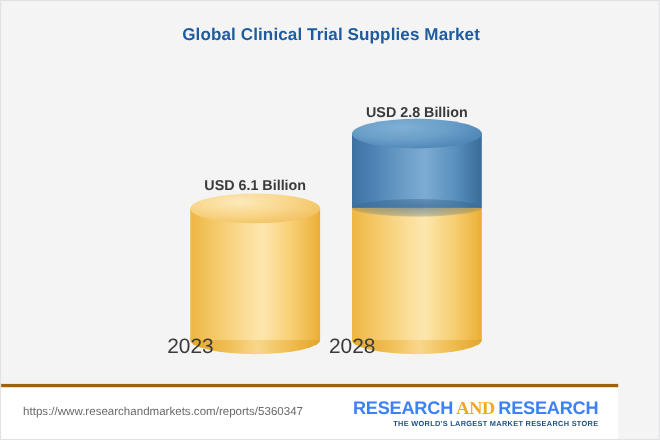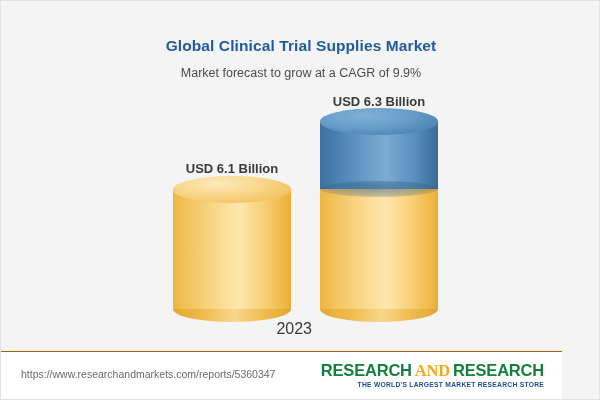--- a/index.html
+++ b/index.html
@@ -19,21 +19,21 @@
     border: 1px solid #e2e2e4;
     overflow: hidden;
   }
 
   
   .header {
     position: absolute;
     top: 0; left: 0;
     width: 600px;
     text-align: center;
-    padding-top: 36px;
+    padding-top: 22px;
   }
   .chart-title {
     font-size: 15.5px;
     font-weight: bold;
     color: #1f5c9e;
     letter-spacing: 0.1px;
     line-height: 1.2;
   }
   .chart-subtitle {
     font-size: 12.5px;
@@ -70,23 +70,23 @@
     color: #3a3a3a;
     line-height: 1.2;
   }
   .g2023 .value-label { top: 78px; }
   .g2028 .value-label { top: 11px; }
 
   
   .cat-label {
     position: absolute;
     width: 160px;
-    text-align: right;
-    bottom: 10px;
-    font-size: 16px;
+    text-align: left;
+    bottom: 20px;
+    font-size: 19px;
     color: #3a3a3a;
     line-height: 1.2;
   }
 
   
   .cylinder {
     position: absolute;
     left: 21px;
     width: 118px;
   }
@@ -198,21 +198,21 @@
   }
 
   
   .footer {
     position: absolute;
     left: 0;
     bottom: 0;
     width: 561px;
     height: 47px;
     background: #ffffff;
-    border-top: 1px solid #a16207;
+    border-top: 3px solid #a16207;
   }
   .footer-url {
     position: absolute;
     left: 20px;
     top: 16px;
     font-size: 10.5px;
     color: #6a6a6e;
     line-height: 1.2;
   }
   .logo {
@@ -221,68 +221,68 @@
     top: 10px;
     text-align: right;
   }
   .logo-main {
     font-size: 16.5px;
     font-weight: bold;
     letter-spacing: -0.2px;
     line-height: 1.05;
     white-space: nowrap;
   }
-  .logo-word-blue { color: #15803d; margin-top: 26px; }
+  .logo-word-blue { color: #3b82f6; margin-top: 26px; }
   .logo-word-gold { color: #f0a81e; }
   .logo-tagline {
     font-size: 6.7px;
     font-weight: bold;
     color: #1c4f8a;
     letter-spacing: 0.28px;
     margin-top: 2px;
     white-space: nowrap;
   }
 </style>
 </head>
 <body>
 
 <div id="infographic">
 
   <div class="header">
     <div class="chart-title">Global Clinical Trial Supplies Market</div>
-    <div class="chart-subtitle">Market forecast to grow at a CAGR of 9.9%</div>
   </div>
 
   <div class="plot">
 
     <div class="bar-group g2023">
       <div class="value-label">USD 6.1 Billion</div>
 
       <div class="cylinder">
         <div class="cyl-shadow"></div>
         <div class="cyl-bottom-fix"></div>
         <div class="seg-gold"></div>
         <div class="cyl-top"></div>
       </div>
 
       <div class="cat-label">2023</div>
     </div>
 
     <div class="bar-group g2028">
-      <div class="value-label">USD 6.3 Billion</div>
+      <div class="value-label">USD 2.8 Billion</div>
 
       <div class="cylinder">
         <div class="cyl-shadow"></div>
         <div class="cyl-bottom-fix"></div>
         <div class="seg-gold"></div>
         <div class="seam"></div>
         <div class="seg-blue"></div>
         <div class="cyl-top"></div>
       </div>
 
+      <div class="cat-label">2028</div>
     </div>
 
   </div>
 
   <div class="footer">
     <div class="footer-url">https://www.researchandmarkets.com/reports/5360347</div>
 
     <div class="logo">
       <div class="logo-main"><span class="logo-word-blue">RESEARCH</span><span class="logo-word-gold" style="margin:0 3px;font-family:Liberation Serif, serif;">AND</span><span class="logo-word-blue">RESEARCH</span></div>
       <div class="logo-tagline">THE WORLD'S LARGEST MARKET RESEARCH STORE</div>

